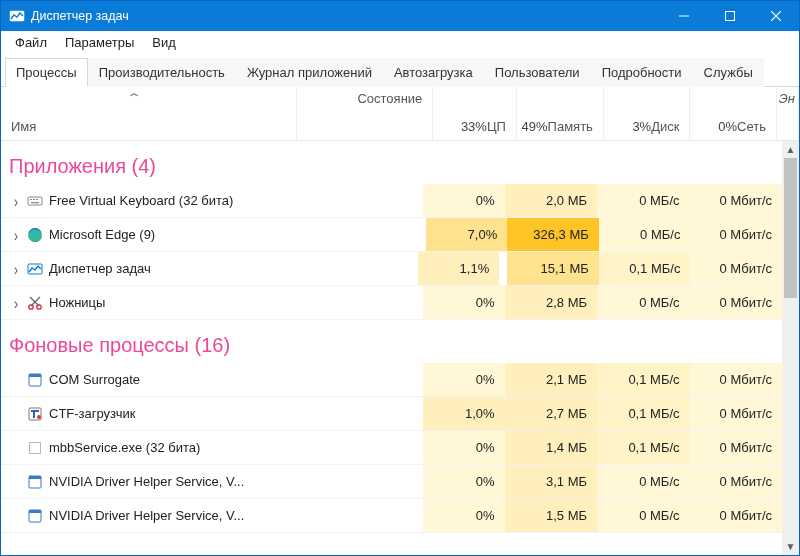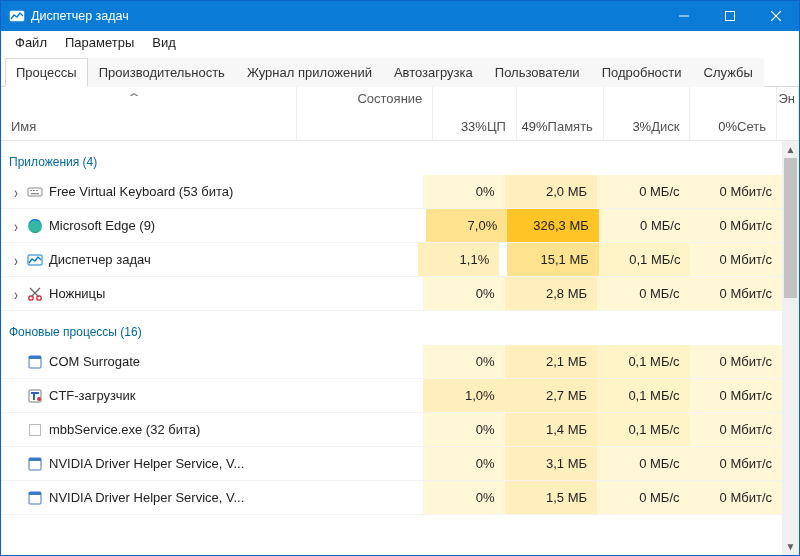--- a/index.html
+++ b/index.html
@@ -17,28 +17,28 @@
   .content { flex: 1; display: flex; overflow: hidden; }
   .grid { flex: 1; display: flex; flex-direction: column; overflow: hidden; }
   .header { display: flex; border-bottom: 1px solid #e6e6e6; height: 54px; align-items: stretch; position: relative; }
   .header .hcell { border-right: 1px solid #eee; display: flex; flex-direction: row; justify-content: flex-end; padding: 4px 10px 6px; color: #555; font-size: 13px; }
   .header .hcell.name { width: 298px; flex-direction: column; justify-content: space-between; align-items: flex-start; }
   .header .hcell.name .chev { align-self: center; margin-left: -30px; color: #888; font-size: 12px; transform: scaleX(1.6); }
   .header .hcell.status { width: 137px; justify-content: flex-end; }
   .header .hcell.num { width: 87px; text-align: right; align-items: flex-end; }
   .header .hcell.num .pct { color: #444; }
   .header .hcell.num.small { width: 84px; }
-  .header .hcell.en { width: 22px; padding: 4px 3px 6px; }
+  .header .hcell.en { width: 22px; padding: 4px 3px 6px; font-style: italic; }
   .rows { flex: 1; overflow: hidden; position: relative; }
   .scrollbar { position: absolute; right: 0; top: 0; bottom: 0; width: 17px; background: #f0f0f0; display: flex; flex-direction: column; align-items: center; }
   .scrollbar .arrow { height: 17px; width: 17px; display: flex; align-items: center; justify-content: center; color: #606060; font-size: 10px; cursor: pointer; }
   .scrollbar .track { flex: 1; width: 17px; position: relative; }
   .scrollbar .thumb { position: absolute; top: 0; left: 2px; width: 13px; height: 140px; background: #c2c2c2; border-radius: 0; cursor: pointer; }
   .rows-inner { position: absolute; left: 0; right: 17px; top: 0; bottom: 0; overflow: hidden; }
-  .section-title { color: #0369a1; font-size: 12px; padding: 14px 0 6px 8px; }
+  .section-title { color: #ec4899; font-size: 20px; padding: 14px 0 6px 8px; }
   .row { display: flex; align-items: center; height: 34px; border-bottom: 1px solid #f3f3f3; }
   .row .cell { height: 100%; display: flex; align-items: center; padding: 0 10px; }
   .row .cell.name { width: 298px; gap: 6px; }
   .row .cell.status { width: 137px; }
   .row .cell.num { width: 95px; justify-content: flex-end; font-size: 13px; }
   .row .cell.num.small { width: 84px; }
   .expander { width: 10px; text-align: center; color: #555; font-size: 12px; transform: scaleY(1.4); cursor: pointer; }
   .picon { width: 16px; height: 16px; flex-shrink: 0; }
   .heat1 { background: #fff7d6; }
   .heat1b { background: #fff3c8; }
@@ -134,21 +134,21 @@
       <span class="expander">›</span>
       <span class="picon">
                   <svg width="16" height="16" viewBox="0 0 16 16">
                     <rect x="1" y="4" width="14" height="8" rx="1" fill="#fff" stroke="#888"></rect>
                     <rect x="3" y="6" width="2" height="1" fill="#888"></rect>
                     <rect x="6" y="6" width="2" height="1" fill="#888"></rect>
                     <rect x="9" y="6" width="2" height="1" fill="#888"></rect>
                     <rect x="4" y="9" width="8" height="1.3" fill="#888"></rect>
                   </svg>
                 </span>
-      <span>Free Virtual Keyboard (53 бита)</span>
+      <span>Free Virtual Keyboard (32 бита)</span>
     </div>
     <div class="cell status"></div>
     <div class="cell num small heat1">0%</div>
     <div class="cell num heat2">2,0 МБ</div>
     <div class="cell num heat1">0 МБ/с</div>
     <div class="cell num heat1">0 Мбит/с</div>
   </div>
   <div class="row">
     <div class="cell name">
       <span class="expander">›</span>

